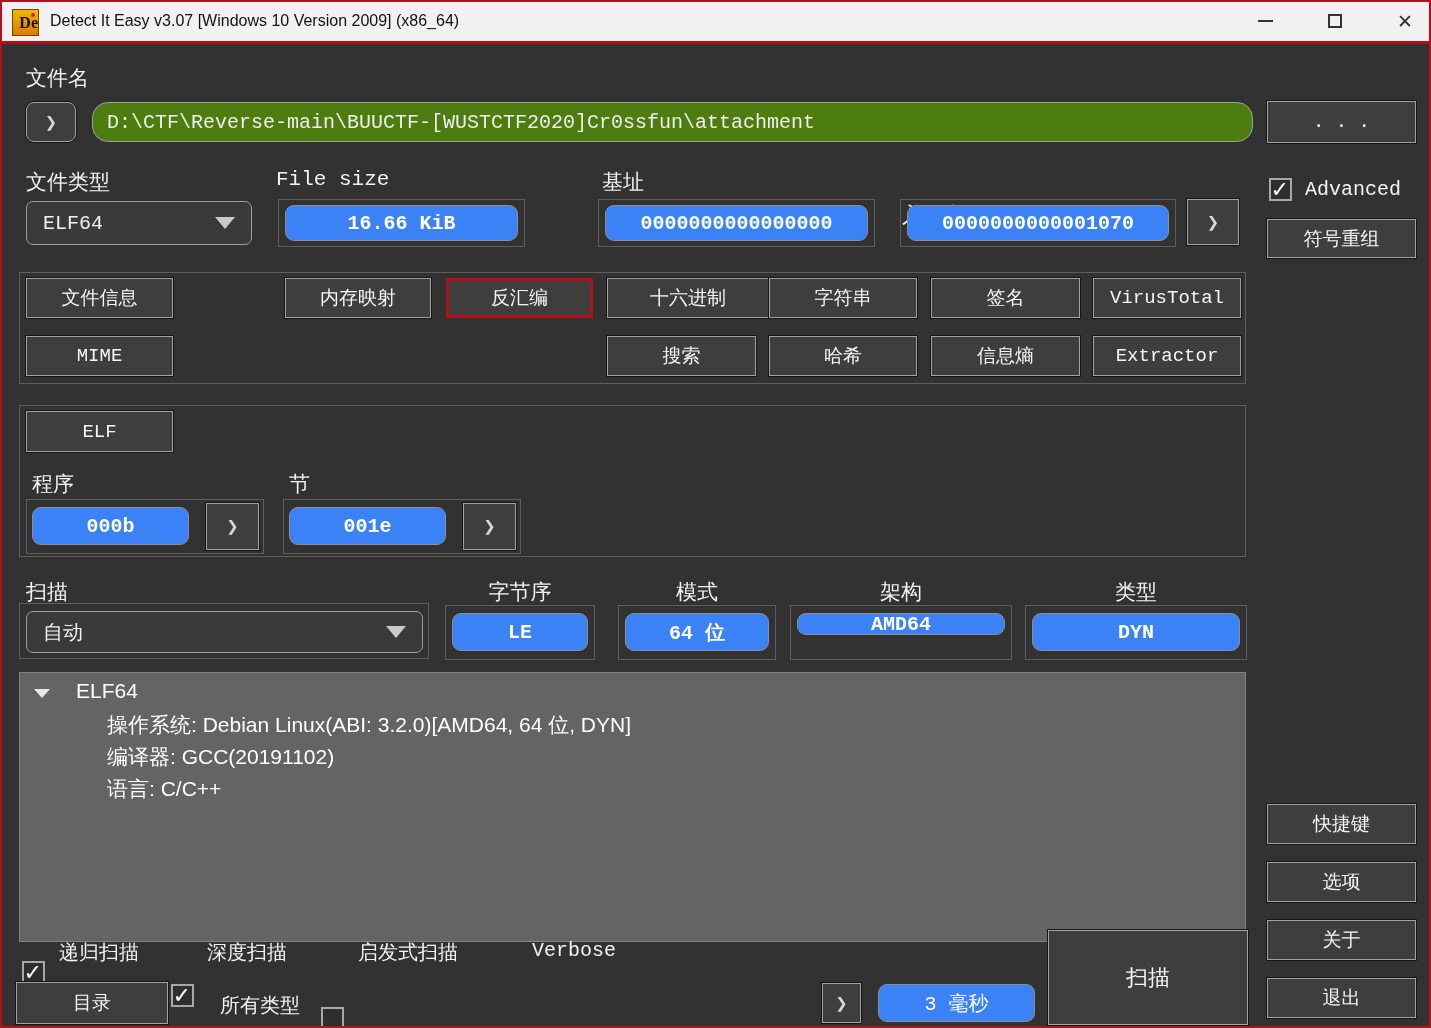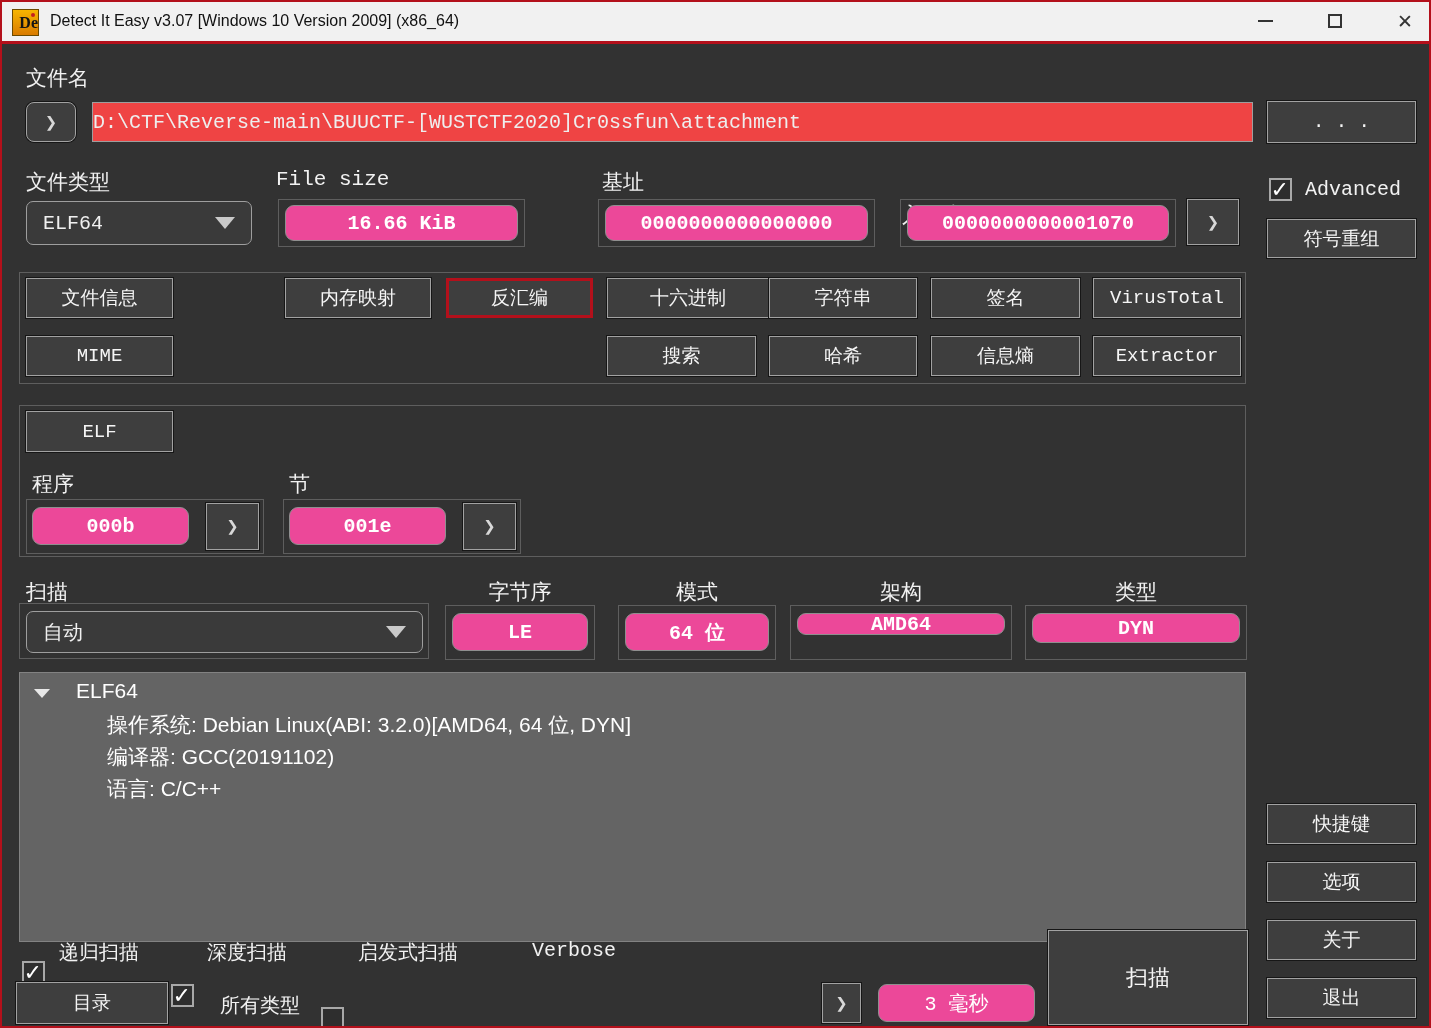--- a/index.html
+++ b/index.html
@@ -22,25 +22,25 @@
   .winbtn { width:46px; height:34px; top:2px; display:flex; align-items:center; justify-content:center; cursor:default; }
   .min-glyph { width:15px; height:2px; background:#333; }
   .max-glyph { width:14px; height:14px; border:2px solid #333; }
   .close-glyph { font-size:19px; color:#333; font-family:"Liberation Sans",sans-serif; }
   
   .lbl { color:#f2f2f2; font-size:21px; white-space:nowrap; }
   .btn { background:#3e3e3e; border:1px solid #a2a2a2; box-shadow:0 0 0 1px #161616;
     color:#f5f5f5; font-size:19px; display:flex; align-items:center; justify-content:center;
     white-space:nowrap; cursor:default; }
   .btn.focus-red { border:3px solid #b3101b; box-shadow:none; }
-  .pill { background:#ec4899; border:1px solid #8f8f8f; border-radius:9px; color:#ffffff;
+  .pill { background:#3b82f6; border:1px solid #8f8f8f; border-radius:9px; color:#ffffff;
     font-weight:bold; font-size:20px; display:flex; align-items:center; justify-content:center; }
   .frame { border:1px solid #5e5e5e; }
-  .field { background:#ef4444; border:1px solid #9e9e9e; border-radius:0; color:#eeeeee;
-    font-size:20px; display:flex; align-items:center; white-space:nowrap; overflow:hidden; }
+  .field { background:#4d7c0f; border:1px solid #9e9e9e; border-radius:16px; color:#eeeeee;
+    font-size:20px; display:flex; align-items:center; padding-left:14px; white-space:nowrap; overflow:hidden; }
   .dropdown { background:#3a3a3a; border:1px solid #9e9e9e; border-radius:7px; color:#f0f0f0;
     font-size:20px; display:flex; align-items:center; justify-content:space-between; padding:0 16px; }
   .caret { width:0; height:0; border-left:10px solid transparent; border-right:10px solid transparent;
     border-top:12px solid #c9c9c9; }
   .arrow-glyph { color:#d8d8d8; font-size:20px; }
   .checkbox { width:23px; height:23px; background:#2e2e2e; border:2px solid #a8a8a8; position:relative; }
   .checkbox.checked::after { content:"\2713"; position:absolute; left:1px; top:-6px;
     color:#ffffff; font-size:25px; font-weight:bold; }
   .cb-label { color:#f2f2f2; font-size:20px; white-space:nowrap; }
   
@@ -197,21 +197,21 @@
     </div>
 
   <div class="abs lbl" style="left:788px; top:576px; width:222px; text-align:center;">架构</div>
   <div class="abs frame" style="left:788px; top:603px; width:222px; height:55px;"></div>
   <div class="abs pill" style="left:795px; top:611px; width:208px; height:22px;">
       <span>AMD64</span>
     </div>
 
   <div class="abs lbl" style="left:1023px; top:576px; width:222px; text-align:center;">类型</div>
   <div class="abs frame" style="left:1023px; top:603px; width:222px; height:55px;"></div>
-  <div class="abs pill" style="left:1030px; top:611px; width:208px; height:30px;">
+  <div class="abs pill" style="left:1030px; top:611px; width:208px; height:38px;">
       <span>DYN</span>
     </div>
 
   <div class="abs result-panel" style="left:17px; top:670px; width:1227px; height:270px;">
     <div class="abs tree-caret" style="left:14px; top:16px;"></div>
     <div class="abs tree-root" style="left:56px; top:6px;">ELF64</div>
     <div class="abs tree-line" style="left:87px; top:38px;">操作系统: Debian Linux(ABI: 3.2.0)[AMD64, 64 位, DYN]</div>
     <div class="abs tree-line" style="left:87px; top:70px;">编译器: GCC(20191102)</div>
     <div class="abs tree-line" style="left:87px; top:102px;">语言: C/C++</div>
   </div>

